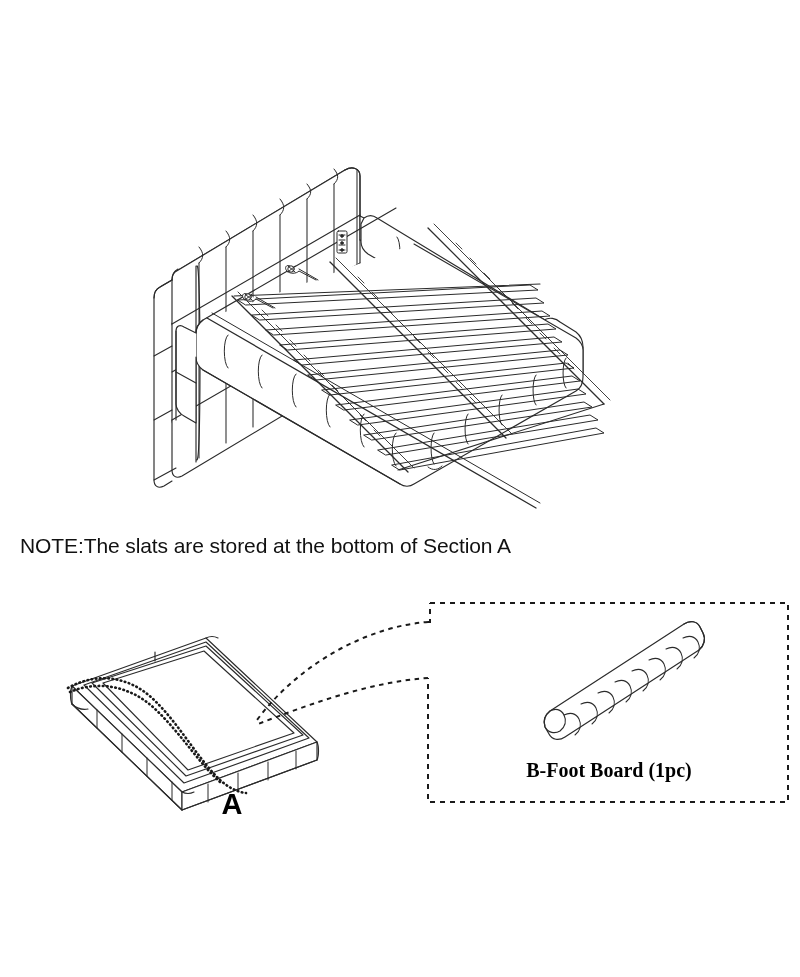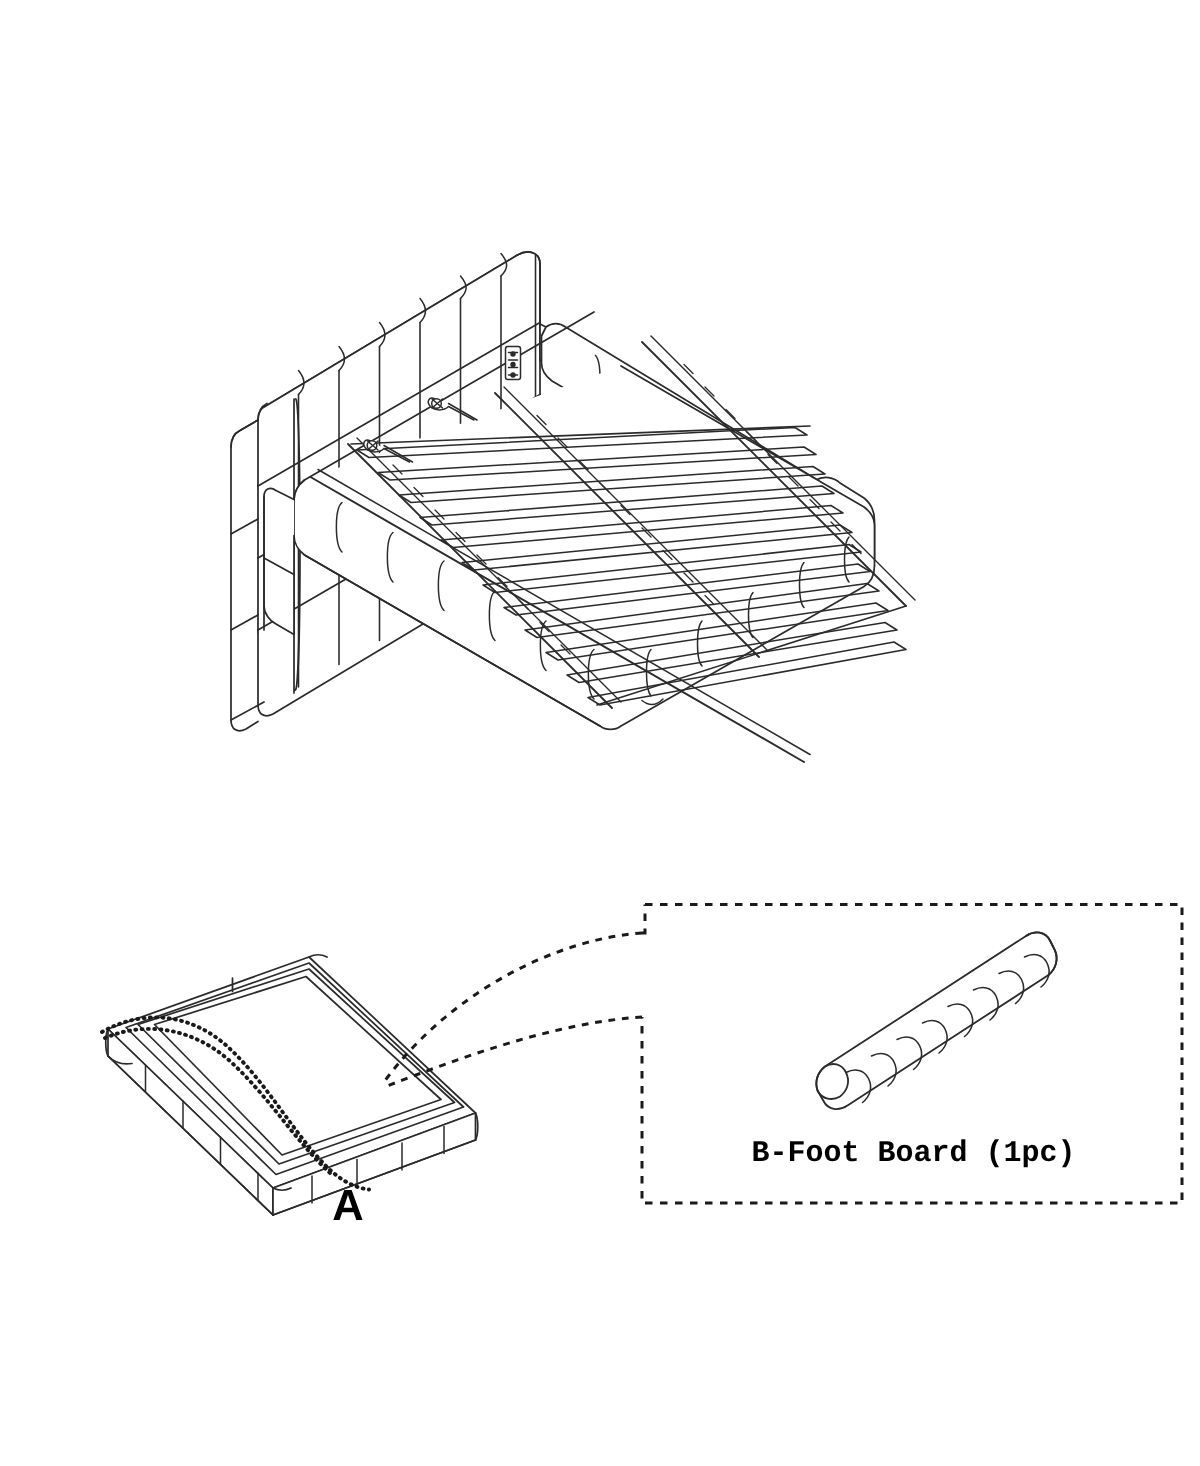--- a/index.html
+++ b/index.html
@@ -55,21 +55,21 @@
     font-size: 29px;
     line-height: 30px;
     color: #000000;
   }
   .part-caption {
     position: absolute;
     left: 430px;
     top: 757px;
     width: 358px;
     text-align: center;
-    font-family: Liberation Mono, monospace;
+    font-family: Liberation Serif, serif;
     font-weight: bold;
     font-size: 20px;
     line-height: 26px;
     color: #000000;
     letter-spacing: 0px;
   }
 </style>
 </head>
 <body>
 
@@ -340,19 +340,20 @@
                M428 622 L430 622 L430 603"></path>
     </g>
 
     <g fill="none" stroke="#1a1a1a" stroke-width="2" stroke-dasharray="4.5 4.5" stroke-linecap="butt">
       <path d="M428 622 C370 626 300 662 257 720"></path>
       <path d="M428 678 C368 682 305 706 258 724"></path>
     </g>
   </svg>
 
   <div class="text-block">
+    <div class="note-line">NOTE:The slats are stored at the bottom of Section A</div>
   </div>
 
   <div class="section-letter">A</div>
 
   <div class="part-caption">B-Foot Board (1pc)</div>
 
 </div>
 
 </body></html>

